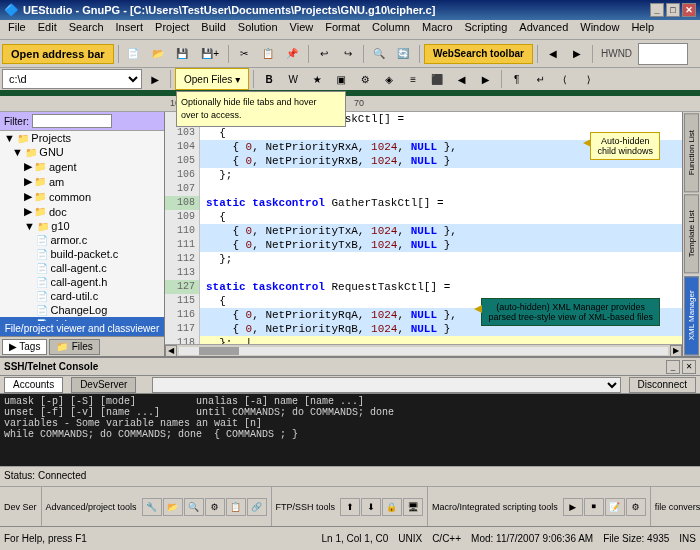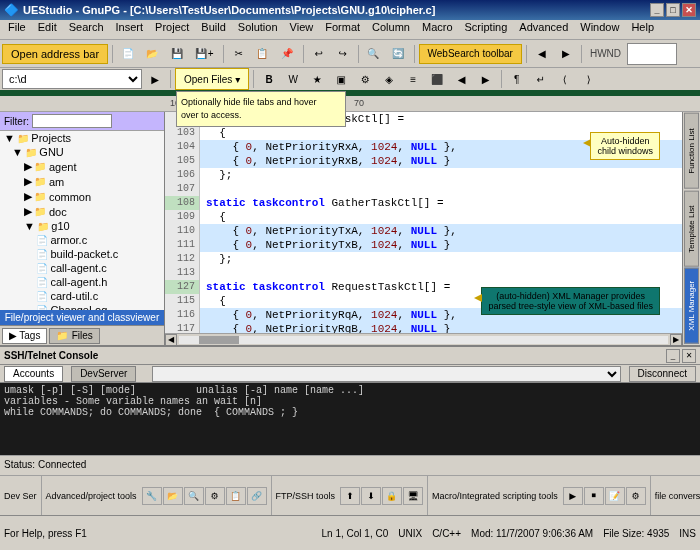--- a/index.html
+++ b/index.html
@@ -14,21 +14,21 @@
     .win-btn.max { background: #d4d0c8; }
     .win-btn.close { background: #c75050; color: white; }
 
     
     .menu-bar { background: #d4d0c8; height: 20px; display: flex; align-items: flex-start; border-bottom: 1px solid #a0a0a0; padding: 0 2px; }
     .menu-item { padding: 1px 6px; font-size: 11px; cursor: pointer; color: #000; }
 
     
     .toolbar1 { background: #d4d0c8; height: 28px; display: flex; align-items: center; border-bottom: 1px solid #a0a0a0; padding: 2px 2px; gap: 2px; position: relative; }
     .toolbar-btn { background: #d4d0c8; border: 1px solid transparent; padding: 2px 4px; cursor: pointer; font-size: 10px; display: flex; align-items: center; justify-content: center; min-width: 22px; height: 22px; }
-    .toolbar-btn-highlight { background: #f5c842; border: 1px solid #c8a000; padding: 2px 8px; font-size: 11px; font-weight: normal; height: 20px; cursor: pointer; }
+    .toolbar-btn-highlight { background: #f5c842; border: 1px solid #c8a000; padding: 2px 8px; font-size: 11px; font-weight: bold; height: 20px; cursor: pointer; }
     .toolbar-sep { width: 1px; background: #a0a0a0; height: 18px; margin: 0 2px; }
 
     
     .toolbar2 { background: #d4d0c8; height: 28px; display: flex; align-items: center; border-bottom: 6px solid #14532d; padding: 2px 2px; gap: 2px; }
     .toolbar-combo { height: 20px; border: 1px solid #888; background: white; padding: 0 2px; font-size: 11px; width: 140px; }
 
     
     .ruler { background: #d4d0c8; height: 16px; border-bottom: 1px solid #a0a0a0; font-size: 9px; color: #444; padding: 2px 0; position: relative; overflow: hidden; }
     .ruler-content { display: flex; align-items: center; padding-left: 170px; }
 
@@ -376,20 +376,21 @@
 
     <div class="console-accounts">
       <div class="console-tab active">Accounts</div>
       <div class="console-tab">DevServer</div>
       <select style="margin-left:8px; height:16px; font-size:10px; border:1px solid #888; flex:1;"></select>
       <button class="disconnect-btn">Disconnect</button>
     </div>
 
     <div class="console-area">
       <div>umask [-p] [-S] [mode]&nbsp;&nbsp;&nbsp;&nbsp;&nbsp;&nbsp;&nbsp;&nbsp;&nbsp; unalias [-a] name [name ...]</div>
+      <div>unset [-f] [-v] [name ...]&nbsp;&nbsp;&nbsp;&nbsp;&nbsp; until COMMANDS; do COMMANDS; done</div>
       <div>variables - Some variable names an wait [n]</div>
       <div>while COMMANDS; do COMMANDS; done&nbsp; { COMMANDS ; }</div>
     </div>
 
     <div class="status-bar">
       <span>Status: Connected</span>
     </div>
   </div>
 
   <div class="bottom-toolbar">
@@ -424,21 +425,21 @@
         <div class="btoolbar-btn">📝</div>
         <div class="btoolbar-btn">⚙</div>
       </div>
     </div>
     <div class="btoolbar-section">
       <span class="btoolbar-label">file conversion tools</span>
 
     </div>
   </div>
 
-  <div style="background:#d4d0c8; height:35px; display:flex; align-items:center; padding:0 4px; border-top:1px solid #888; gap:10px; font-size:10px;">
+  <div style="background:#d4d0c8; height:24px; display:flex; align-items:center; padding:0 4px; border-top:1px solid #888; gap:10px; font-size:10px;">
     <span>For Help, press F1</span>
     <span style="margin-left:auto;">Ln 1, Col 1, C0</span>
     <span>UNIX</span>
     <span>C/C++</span>
     <span>Mod: 11/7/2007 9:06:36 AM</span>
     <span>File Size: 4935</span>
     <span>INS</span>
   </div>
 
 </div>

